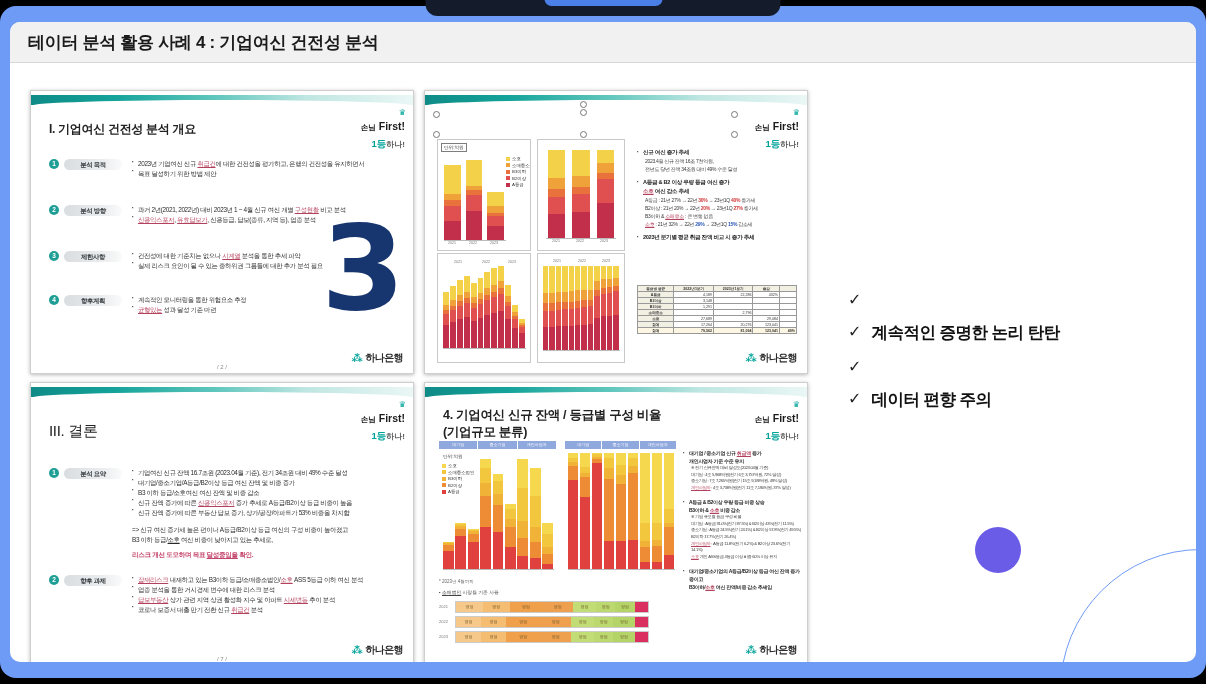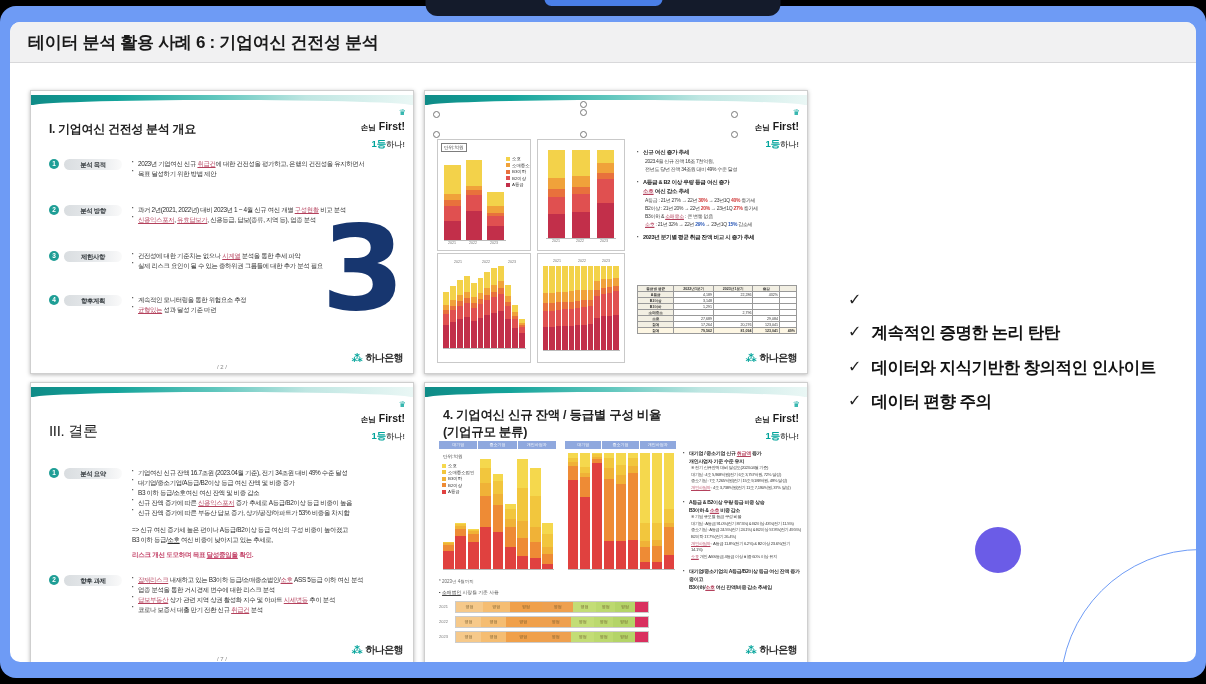--- a/index.html
+++ b/index.html
@@ -193,21 +193,21 @@
 
 <div class="stage">
   <div class="blue-frame"></div>
   <div class="notch">
     <div class="notch-pill"></div>
   </div>
 
   <div class="page">
 
     <div class="titlebar">
-      <div class="ttl">테이터 분석 활용 사례 6 : 기업여신 건전성 분석</div>
+      <div class="ttl">테이터 분석 활용 사례 4 : 기업여신 건전성 분석</div>
     </div>
 
     <div class="arc"></div>
     <div class="dot-purple"></div>
 
     <div class="slides">
 
       <div class="slide s1">
         <div class="hdrbar"></div>
         <div class="slide-title" style="top:30px;font-size:12px;">I. 기업여신 건전성 분석 개요</div>
@@ -894,21 +894,20 @@
     <div class="checklist" id="checklist">
         <div class="chk">
           <span class="tick">✓</span>
         </div>
         <div class="chk">
           <span class="tick">✓</span>
           <span class="txt">계속적인 증명한 논리 탄탄</span>
         </div>
         <div class="chk">
           <span class="tick">✓</span>
-          <span class="txt">데이터와 지식기반한 창의적인 인사이트</span>
         </div>
         <div class="chk">
           <span class="tick">✓</span>
           <span class="txt">데이터 편향 주의</span>
         </div>
       </div>
 
   </div>
 
   <div class="wm">

